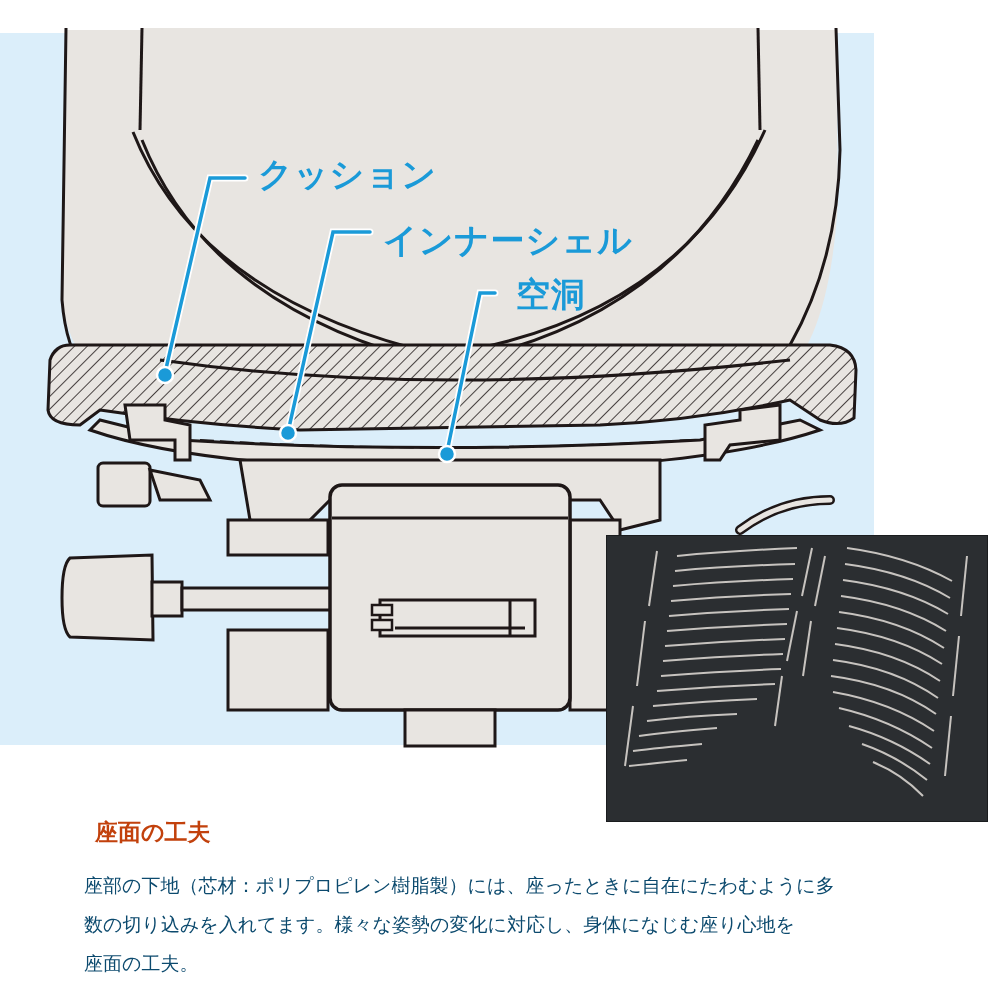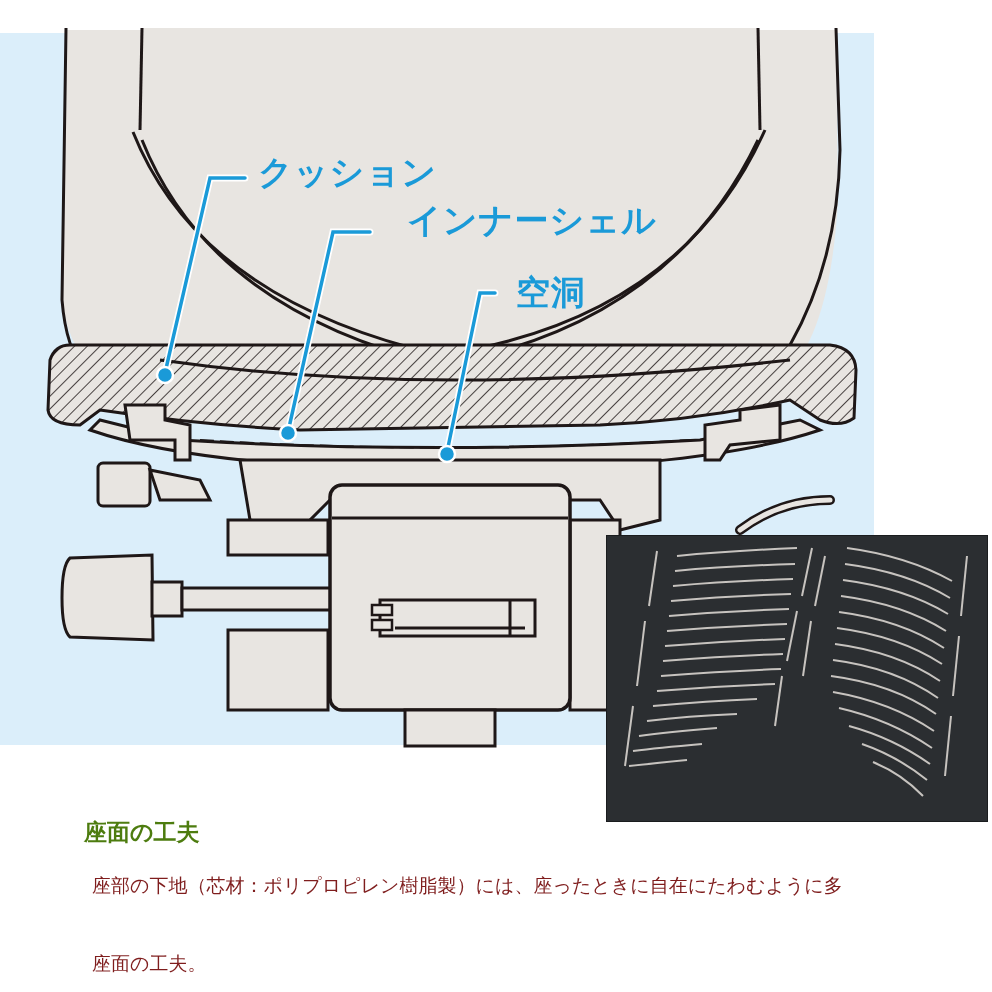--- a/index.html
+++ b/index.html
@@ -1,26 +1,26 @@
 <!DOCTYPE html>
 <html><head>
 <meta charset="utf-8">
 <style>
   html, body { margin:0; padding:0; background:#ffffff; }
   body { width:992px; height:992px; position:relative; overflow:hidden;
          font-family:"DejaVu Sans", sans-serif; }
   .panel { position:absolute; left:0; top:33px; width:874px; height:712px; background:#dbeefa; }
   .illus { position:absolute; left:0; top:0; width:992px; height:992px; }
   .label { position:absolute; color:#1a9ad8; font-weight:bold; font-size:34px; letter-spacing:1px;
-           font-family:Liberation Mono, monospace; line-height:1; white-space:nowrap;text-align:right; }
+           font-family:Liberation Serif, serif; line-height:1; white-space:nowrap;text-align:right; }
   .photo { position:absolute; left:606px; top:535px; width:380px; height:285px; background:#2a2d30;
            overflow:hidden; border:1px solid #1a1c1e; }
   .caption { position:absolute; left:84px; top:816px; width:860px; }
-  .cap-title { font-size:23px; font-weight:bold; color:#4d7c0f; margin:0 0 18px 0; line-height:32px; }
-  .cap-body { font-size:19px; color:#7f1d1d; line-height:39px; margin:8px; }
+  .cap-title { font-size:23px; font-weight:bold; color:#c2410c; margin:0 0 18px 11px; line-height:32px; }
+  .cap-body { font-size:19px; color:#0c4a6e; line-height:39px; margin:0; }
 </style>
 </head>
 <body>
 
 <div class="panel"></div>
 
 <svg class="illus" viewBox="0 0 992 992" xmlns="http://www.w3.org/2000/svg">
   <defs>
     <pattern id="hatch" patternUnits="userSpaceOnUse" width="9" height="9" patternTransform="rotate(45)">
       <rect width="9" height="9" fill="#e8e5e1"></rect>
@@ -81,21 +81,21 @@
     <path d="M370 232 L333 232 L288 432" stroke="#1a9ad8" stroke-width="3.5"></path>
     <path d="M495 293 L480 293 L447 452" stroke="#ffffff" stroke-width="7"></path>
     <path d="M495 293 L480 293 L447 452" stroke="#1a9ad8" stroke-width="3.5"></path>
   </g>
   <circle cx="165" cy="375" r="8" fill="#1a9ad8" stroke="#ffffff" stroke-width="2.5"></circle>
   <circle cx="288" cy="433" r="8" fill="#1a9ad8" stroke="#ffffff" stroke-width="2.5"></circle>
   <circle cx="447" cy="454" r="8" fill="#1a9ad8" stroke="#ffffff" stroke-width="2.5"></circle>
 </svg>
 
 <div class="label" style="left:258px;top:158px;">クッション</div>
-<div class="label" style="left:383px;top:206px;margin-left:24px;">インナーシェル</div>
+<div class="label" style="left:383px;top:224px;">インナーシェル</div>
 <div class="label" style="left:516px;top:278px;">空洞</div>
 
 <div class="photo">
   <svg width="380" height="285" viewBox="0 0 380 285" xmlns="http://www.w3.org/2000/svg">
     <rect width="380" height="285" fill="#2b2e31"></rect>
     <g stroke="#d8d4cf" stroke-width="2" fill="none" opacity="0.9">
       <path d="M70 20 Q120 15 190 12"></path>
         <path d="M68 35 Q120 30 188 28"></path>
         <path d="M66 50 Q120 45 186 43"></path>
       <path d="M64 65 Q120 60 184 58"></path>
@@ -136,16 +136,16 @@
         <path d="M352 100 L346 160"></path>
         <path d="M344 180 L338 240"></path>
     </g>
   </svg>
 </div>
 
 <div class="caption">
   <div class="cap-title">座面の工夫</div>
   <p class="cap-body">
     <span>座部の下地（芯材：ポリプロピレン樹脂製）には、座ったときに自在にたわむように多</span><br>
-    <br>
+    <span>数の切り込みを入れてます。様々な姿勢の変化に対応し、身体になじむ座り心地を</span><br>
     <span>座面の工夫。</span>
   </p>
 </div>
 
 </body></html>

